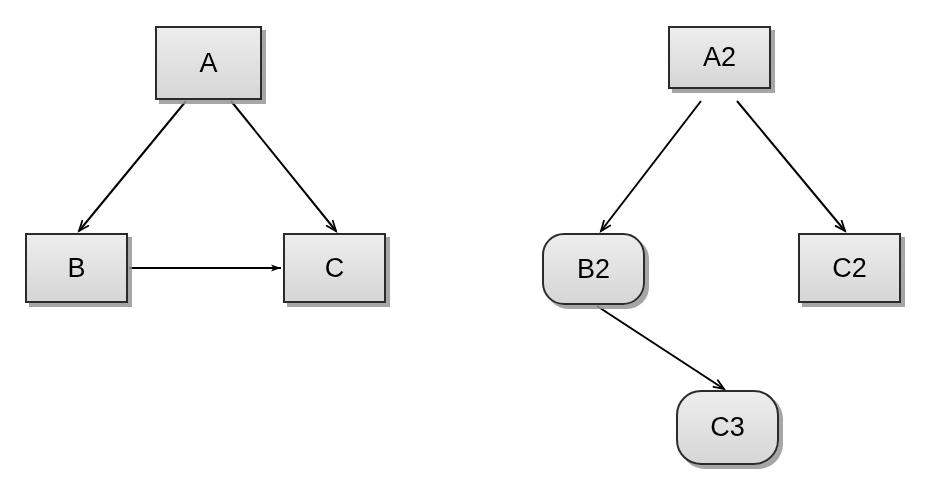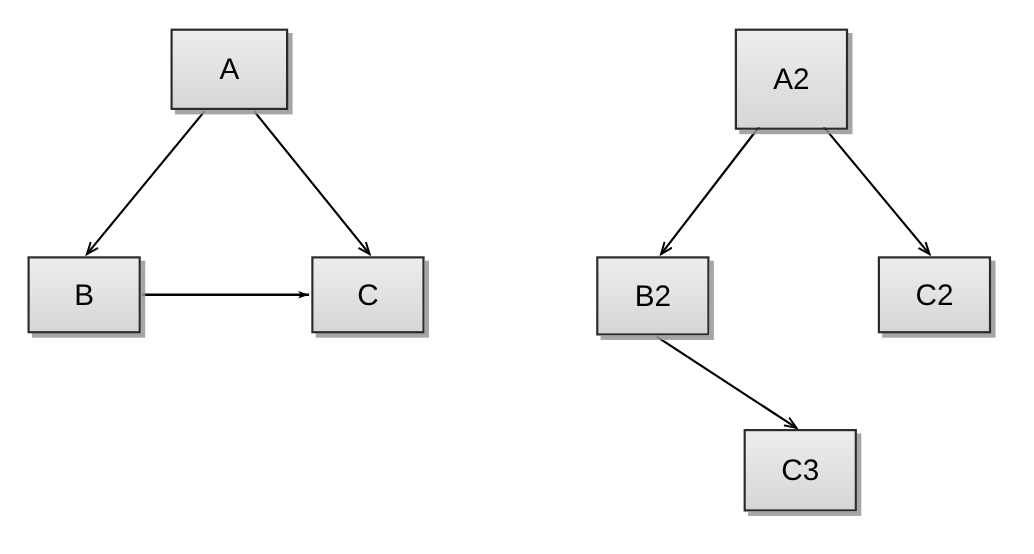--- a/index.html
+++ b/index.html
@@ -76,26 +76,26 @@
   <div class="node" style="left: 155px; top: 26px; width: 107px; height: 74px;">
     <span class="node-label">A</span>
   </div>
   <div class="node" style="left: 25px; top: 233px; width: 103px; height: 70px;">
     <span class="node-label">B</span>
   </div>
   <div class="node" style="left: 283px; top: 233px; width: 103px; height: 70px;">
     <span class="node-label">C</span>
   </div>
 
-  <div class="node" style="left: 668px; top: 26px; width: 103px; height: 92px;">
+  <div class="node" style="left: 668px; top: 26px; width: 103px; height: 63px;">
     <span class="node-label">A2</span>
   </div>
-  <div class="node" style="left: 542px; top: 233px; width: 103px; height: 72px;">
+  <div class="node" style="left: 542px; top: 233px; width: 103px; height: 72px; border-radius: 22px;">
     <span class="node-label">B2</span>
   </div>
   <div class="node" style="left: 798px; top: 233px; width: 103px; height: 70px; align-items: center;">
     <span class="node-label">C2</span>
   </div>
-  <div class="node" style="left: 676px; top: 390px; width: 103px; height: 75px;">
+  <div class="node" style="left: 676px; top: 390px; width: 103px; height: 75px; border-radius: 25px;">
     <span class="node-label">C3</span>
   </div>
 
 </div>
 
 </body></html>

